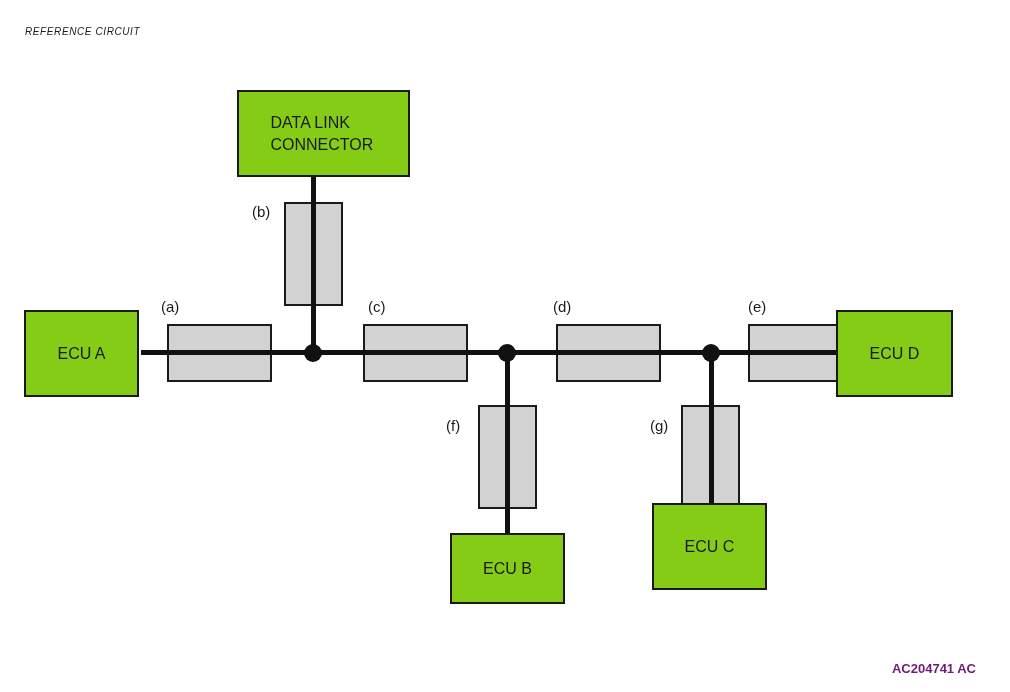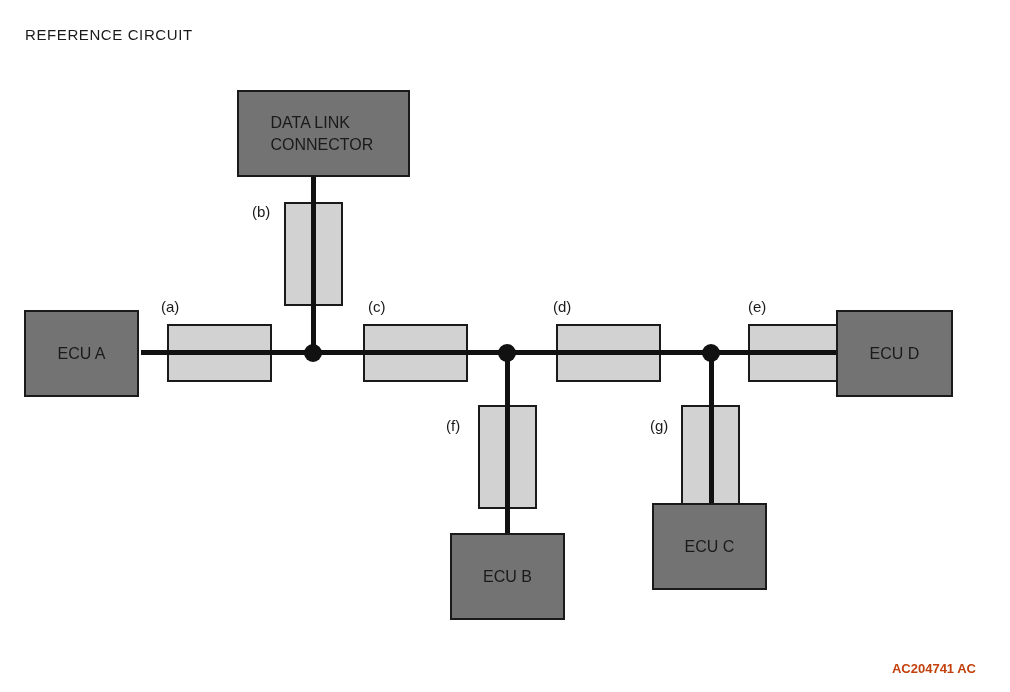--- a/index.html
+++ b/index.html
@@ -13,31 +13,32 @@
     height: 692px;
     background: #ffffff;
     font-family: "Liberation Sans", "DejaVu Sans", sans-serif;
     color: #111111;
     overflow: hidden;
   }
   .title {
     position: absolute;
     left: 25px;
     top: 26px;
-    font-size: 15px;
+    font-size: 10px;
     letter-spacing: 0.6px;
     color: #1a1a1a;
+    font-style: italic;
   }
   .figure-code {
     position: absolute;
     right: 34px;
     top: 661px;
     font-size: 13px;
     font-weight: bold;
-    color: #c2410c;
+    color: #701a75;
   }
   
   .wire {
     position: absolute;
     background: #111111;
     z-index: 2;
   }
   .wire-h { height: 5px; }
   .wire-v { width: 5px; }
   
@@ -55,21 +56,21 @@
     background: #d2d2d2;
     border: 2px solid #1a1a1a;
     box-sizing: border-box;
     z-index: 1;
   }
   .segment-h { width: 105px; height: 58px; top: 324px; }
   .segment-v { width: 59px; height: 104px; }
   
   .node-box {
     position: absolute;
-    background: #737373;
+    background: #84cc16;
     border: 2px solid #1a1a1a;
     box-sizing: border-box;
     display: flex;
     align-items: center;
     justify-content: center;
     z-index: 3;
     font-size: 16px;
     color: #1a1a1a;
   }
   .node-box .multiline {
@@ -111,21 +112,21 @@
 
   <div class="node-box" style="left:237px; top:90px; width:173px; height:87px;">
     <div class="multiline">DATA LINK CONNECTOR</div>
   </div>
   <div class="node-box" style="left:24px; top:310px; width:115px; height:87px;">
     <span>ECU A</span>
   </div>
   <div class="node-box" style="left:836px; top:310px; width:117px; height:87px;">
     <span>ECU D</span>
   </div>
-  <div class="node-box" style="left:450px; top:533px; width:115px; height:87px;">
+  <div class="node-box" style="left:450px; top:533px; width:115px; height:71px;">
     <span>ECU B</span>
   </div>
   <div class="node-box" style="left:652px; top:503px; width:115px; height:87px;">
     <span>ECU C</span>
   </div>
 
   <div class="seg-label" style="left:161px; top:298px;">(a)</div>
   <div class="seg-label" style="left:252px; top:203px;">(b)</div>
   <div class="seg-label" style="left:368px; top:298px;">(c)</div>
   <div class="seg-label" style="left:553px; top:298px;">(d)</div>

